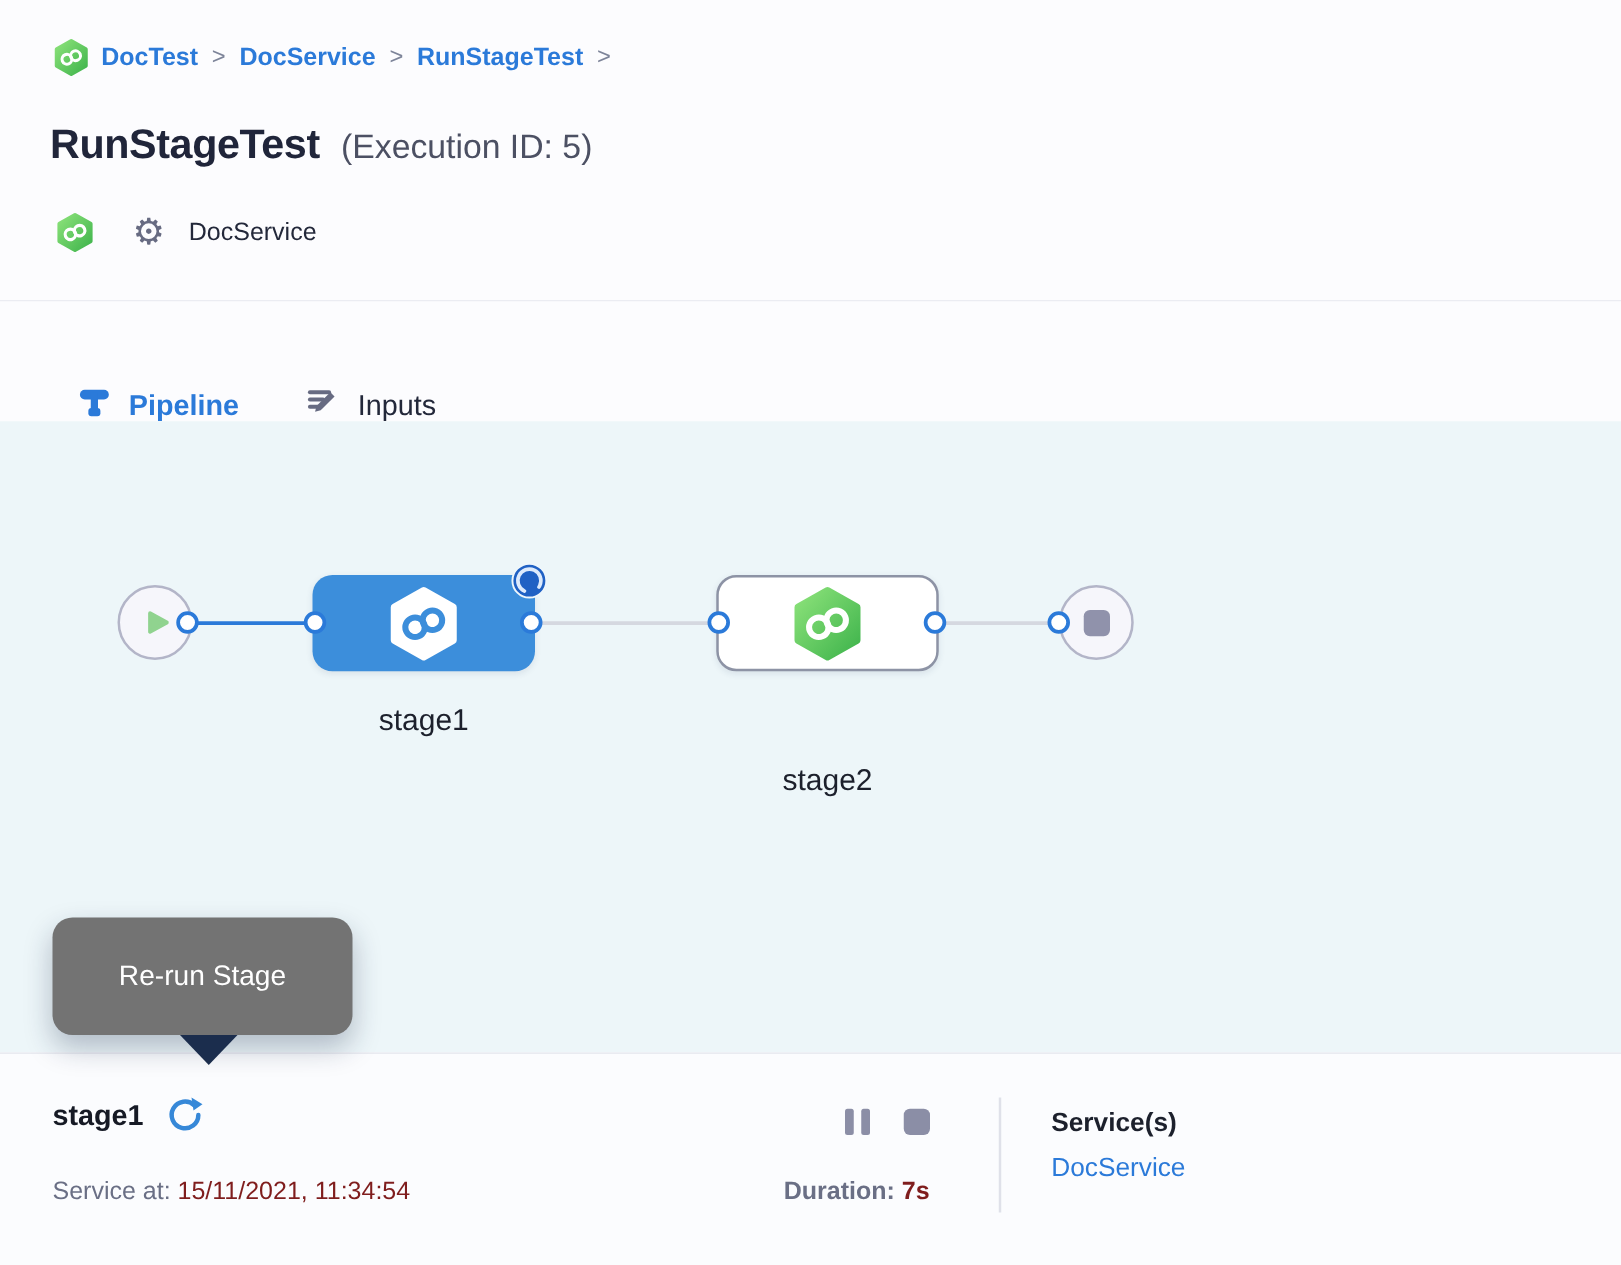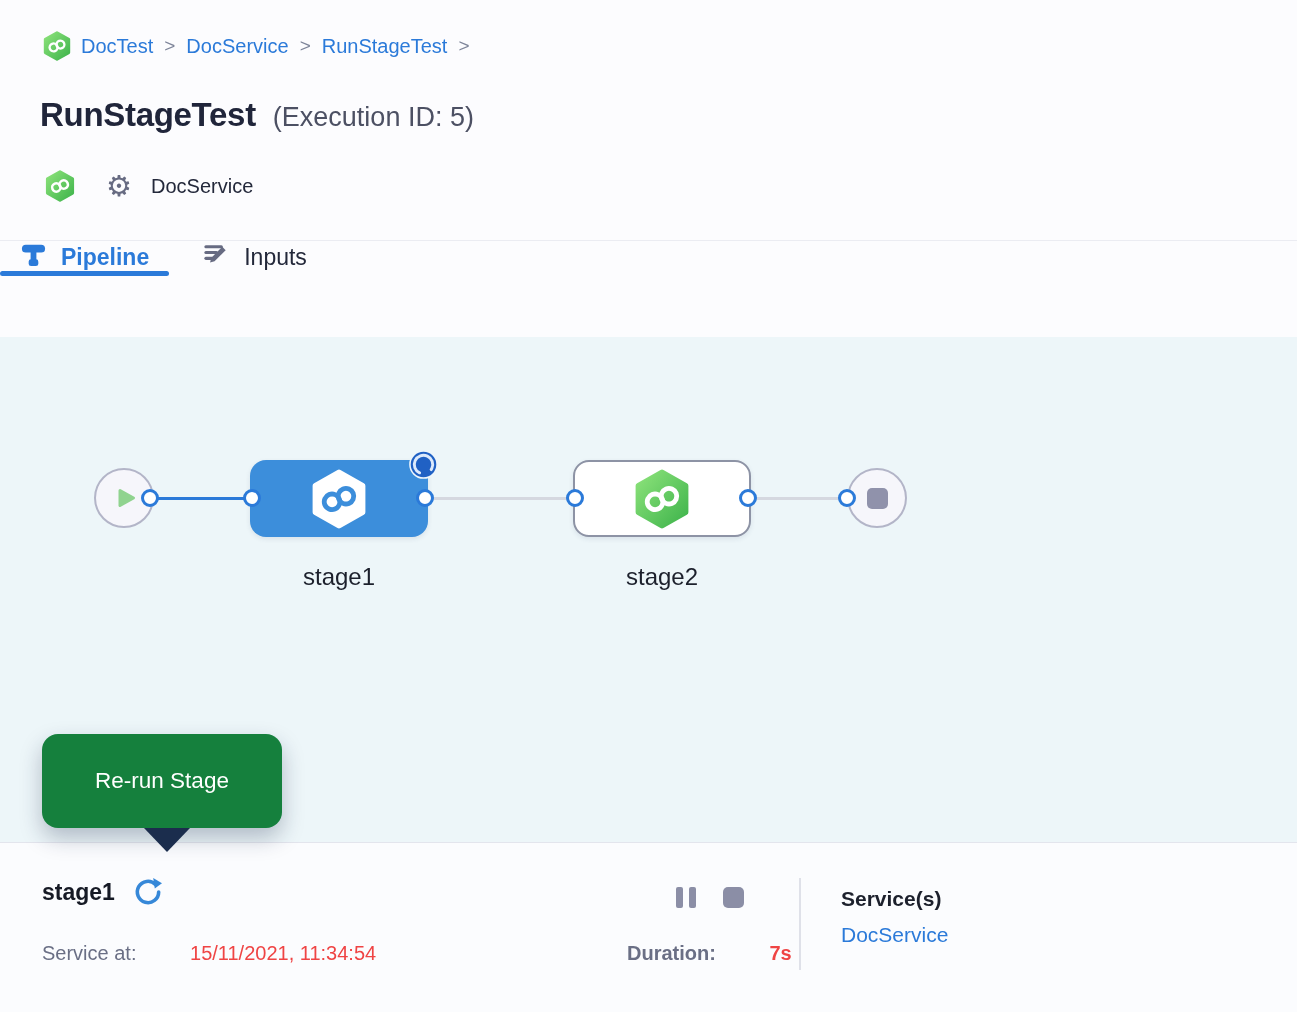--- a/index.html
+++ b/index.html
@@ -2,33 +2,33 @@
 <html><head>
 <meta charset="utf-8">
 <style>
   * { margin:0; padding:0; box-sizing:border-box; }
   html,body { width:1297px; height:1012px; }
   body { font-family:"Liberation Sans","DejaVu Sans",sans-serif; background:#fcfcfe; }
   .app { position:relative; width:1297px; height:1012px; overflow:hidden; background:#fcfcfe; }
 
   
   .breadcrumb { position:absolute; top:31px; left:42px; display:flex; align-items:center; gap:9px; font-size:20px; }
-  .crumb { color:#2b7ad9; text-decoration:none; cursor:pointer; }
+  .crumb { color:#2b7ad9; text-decoration:none; cursor:pointer;font-weight:bold; }
   .sep { color:#7d8499; font-size:19px; padding:0 2px; }
   .title-row { position:absolute; top:96px; left:40px; display:flex; align-items:baseline; }
   .title-row h1 { font-size:33px; font-weight:700; color:#20253a; letter-spacing:-0.3px; }
   .exec-id { font-size:27px; color:#4c5063; margin-left:17px; }
   .service-row { position:absolute; top:168px; left:44px; display:flex; align-items:center; height:36px; }
   .gear { font-size:29px; color:#676b82; margin-left:30px; line-height:1; }
   .service-name { font-size:20px; color:#23283a; margin-left:19px; }
 
   
   .tabbar { position:absolute; top:240px; left:0; right:0; height:103px; background:#fcfcfe;
             border-top:1px solid #ebecf2; border-bottom:2px solid #d8dae3;
-            display:flex; align-items:flex-start; }
+            display:flex; align-items:flex-end; padding-left:42px; }
   .tab { position:relative; display:flex; align-items:center; gap:14px; padding:0 20px; cursor:pointer;
          font-size:23px; color:#23283a; }
   .tab + .tab { margin-left:14px; }
   .tab.active { color:#2b7ad9; font-weight:700; }
   .tab-underline { position:absolute; left:0; right:0; bottom:-2px; height:5px; border-radius:3px; background:#2b7ad9; }
 
   
   .canvas { position:absolute; top:337px; left:0; right:0; height:505px; background:#edf6f9; }
   .edge { position:absolute; top:159.5px; height:3px; }
   .edge.blue { background:#2b7ad9; }
@@ -42,37 +42,37 @@
           display:flex; align-items:center; justify-content:center; cursor:pointer;
           box-shadow:0 2px 5px rgba(40,60,100,.10); }
   .stage-node.running { background:#3c8edb; }
   .stage-node.pending { background:#ffffff; border:2.5px solid #8d93a5; }
   .spinner { position:absolute; top:-11px; right:-11px; }
   .stage-label { position:absolute; top:226px; width:178px; text-align:center;
           font-size:24px; color:#1c202c; }
 
   
   .tooltip { position:absolute; top:397px; left:42px; width:240px; height:94px; border-radius:16px;
-          background:#15803d; color:#fff; display:flex; align-items:center; justify-content:center;
+          background:#737373; color:#fff; display:flex; align-items:center; justify-content:center;
           font-size:22.5px; font-weight:500; z-index:5;
           box-shadow:0 10px 22px rgba(20,35,70,.28); }
   .tooltip::after { content:""; position:absolute; top:100%; left:102px;
           border-left:23px solid transparent; border-right:23px solid transparent;
           border-top:24px solid #1b2d4d; }
 
   
   .footer { position:absolute; top:842px; left:0; right:0; height:170px; background:#fbfcfe;
           border-top:1px solid #e3e5ed; }
   .stage-title-row { position:absolute; top:32px; left:42px; display:flex; align-items:center; gap:16px; }
   .stage-title { font-size:23px; font-weight:700; color:#161a25; }
   .rerun-btn { width:34px; height:34px; border:none; background:transparent; cursor:pointer; padding:0; }
   .started-row, .duration-row { position:absolute; top:99px; font-size:20px; color:#6a6f85; }
   .started-row { left:42px; }
   .duration-row { left:627px;font-weight:bold; }
-  .meta-value { color:#ef4444;margin-left:48px; }
+  .meta-value { color:#7f1d1d; }
   .exec-controls { position:absolute; top:44px; left:676px; display:flex; align-items:center; gap:27px; }
   .pause-btn, .stop-btn { border:none; background:transparent; cursor:pointer; padding:0; display:flex; gap:6px; }
   .pause-bar { width:7px; height:21px; border-radius:2px; background:#8b8ea6; }
   .stop-btn-square { width:21px; height:21px; border-radius:5px; background:#8b8ea6; }
   .v-divider { position:absolute; top:35px; left:799px; width:2px; height:92px; background:#dfe1e9; }
   .services-block { position:absolute; top:44px; left:841px; }
   .services-label { font-size:21px; font-weight:600; color:#1c202c; }
   .service-link { display:inline-block; margin-top:12px; font-size:21px; color:#2b7ad9; text-decoration:none; cursor:pointer; }
 
   .hex-svg { display:block; }
@@ -206,21 +206,21 @@
     </div>
 
     <span class="port" style="left:141px;"></span>
     <span class="port" style="left:243px;"></span>
     <span class="port" style="left:416px;"></span>
     <span class="port" style="left:566px;"></span>
     <span class="port" style="left:739px;"></span>
     <span class="port" style="left:838px;"></span>
 
     <div class="stage-label" style="left:250px;">stage1</div>
-    <div class="stage-label" style="left:573px;">stage2</div>
+    <div class="stage-label" style="left:573px;margin-top:48px;">stage2</div>
 
     <div class="tooltip">
       <span>Re-run Stage</span>
     </div>
   </div>
 
   <footer class="footer">
     <div class="stage-title-row">
       <span class="stage-title">stage1</span>
       <button class="rerun-btn" title="">

